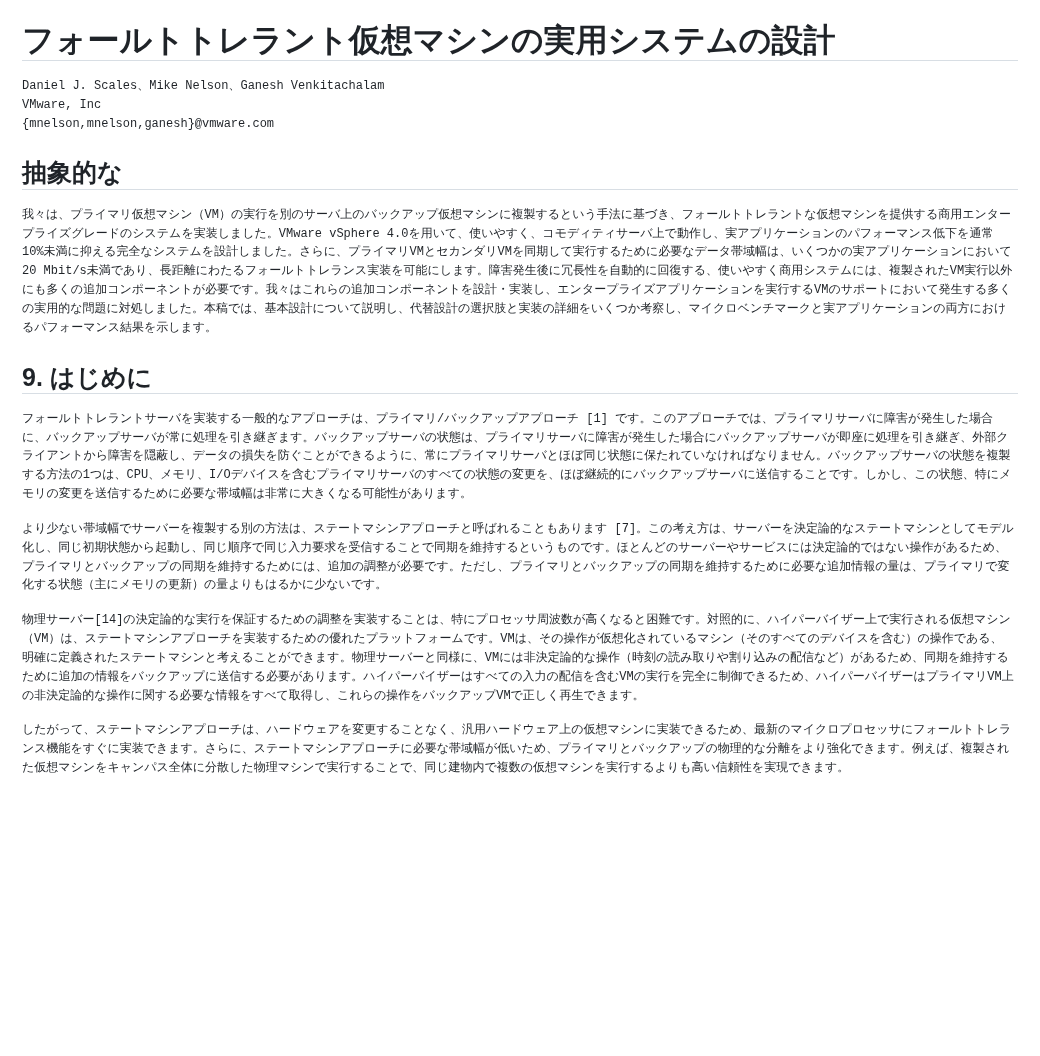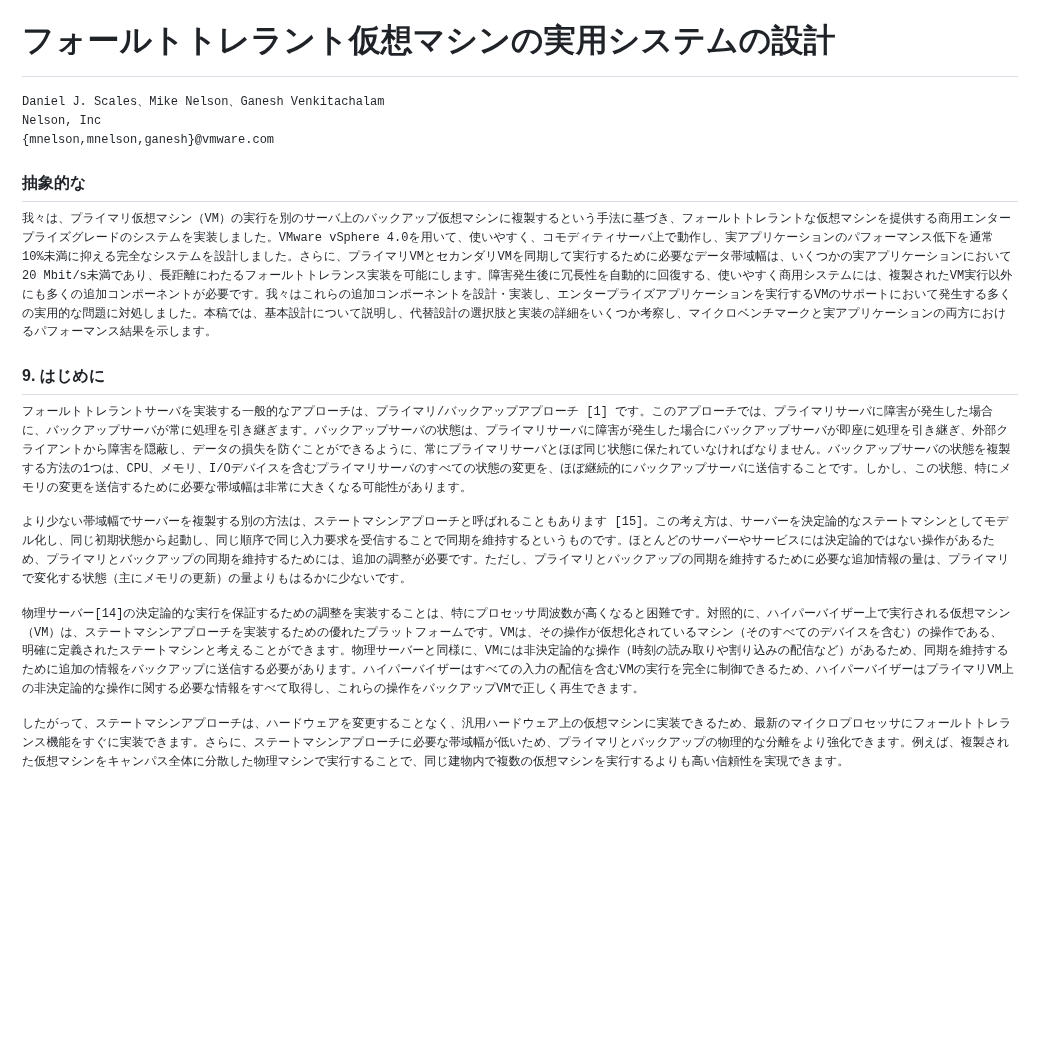--- a/index.html
+++ b/index.html
@@ -15,29 +15,29 @@
     background: #ffffff;
     color: #1f2328;
     font-family: "Liberation Sans", "DejaVu Sans", sans-serif;
     -webkit-font-smoothing: antialiased;
   }
   h1.paper-title {
     font-size: 32px;
     line-height: 1.25;
     font-weight: 600;
     margin: 0 0 16px 0;
-    padding-bottom: 16px;
+    padding-bottom: 0;
     border-bottom: 1px solid #d8dee4;
   }
   h2.section-heading {
-    font-size: 16px;
+    font-size: 25px;
     line-height: 1.25;
     font-weight: 600;
-    margin: 24px 0 8px 0;
-    padding-bottom: 8px;
+    margin: 24px 0 16px 0;
+    padding-bottom: 0;
     border-bottom: 1px solid #d8dee4;
   }
   p {
     font-size: 12px;
     line-height: 1.57;
     margin: 0 4px 16px 0;
     overflow-wrap: break-word;
     font-family: Liberation Mono, monospace;
   }
   .author-line {
@@ -46,31 +46,31 @@
 </style>
 </head>
 <body>
 
 <div class="page">
 
   <h1 class="paper-title">フォールトトレラント仮想マシンの実用システムの設計</h1>
 
   <p class="authors">
     <span class="author-line">Daniel J. Scales、Mike Nelson、Ganesh Venkitachalam</span>
-    <span class="author-line">Nelson, Inc</span>
+    <span class="author-line">VMware, Inc</span>
     <span class="author-line">{mnelson,mnelson,ganesh}@vmware.com</span>
   </p>
 
   <h2 class="section-heading">抽象的な</h2>
 
   <p class="body-paragraph">我々は、プライマリ仮想マシン（VM）の実行を別のサーバ上のバックアップ仮想マシンに複製するという手法に基づき、フォールトトレラントな仮想マシンを提供する商用エンタープライズグレードのシステムを実装しました。VMware vSphere 4.0を用いて、使いやすく、コモディティサーバ上で動作し、実アプリケーションのパフォーマンス低下を通常10%未満に抑える完全なシステムを設計しました。さらに、プライマリVMとセカンダリVMを同期して実行するために必要なデータ帯域幅は、いくつかの実アプリケーションにおいて20 Mbit/s未満であり、長距離にわたるフォールトトレランス実装を可能にします。障害発生後に冗長性を自動的に回復する、使いやすく商用システムには、複製されたVM実行以外にも多くの追加コンポーネントが必要です。我々はこれらの追加コンポーネントを設計・実装し、エンタープライズアプリケーションを実行するVMのサポートにおいて発生する多くの実用的な問題に対処しました。本稿では、基本設計について説明し、代替設計の選択肢と実装の詳細をいくつか考察し、マイクロベンチマークと実アプリケーションの両方におけるパフォーマンス結果を示します。</p>
 
   <h2 class="section-heading">9. はじめに</h2>
 
   <p class="body-paragraph">フォールトトレラントサーバを実装する一般的なアプローチは、プライマリ/バックアップアプローチ [1] です。このアプローチでは、プライマリサーバに障害が発生した場合に、バックアップサーバが常に処理を引き継ぎます。バックアップサーバの状態は、プライマリサーバに障害が発生した場合にバックアップサーバが即座に処理を引き継ぎ、外部クライアントから障害を隠蔽し、データの損失を防ぐことができるように、常にプライマリサーバとほぼ同じ状態に保たれていなければなりません。バックアップサーバの状態を複製する方法の1つは、CPU、メモリ、I/Oデバイスを含むプライマリサーバのすべての状態の変更を、ほぼ継続的にバックアップサーバに送信することです。しかし、この状態、特にメモリの変更を送信するために必要な帯域幅は非常に大きくなる可能性があります。</p>
 
-  <p class="body-paragraph">より少ない帯域幅でサーバーを複製する別の方法は、ステートマシンアプローチと呼ばれることもあります [15]。この考え方は、サーバーを決定論的なステートマシンとしてモデル化し、同じ初期状態から起動し、同じ順序で同じ入力要求を受信することで同期を維持するというものです。ほとんどのサーバーやサービスには決定論的ではない操作があるため、プライマリとバックアップの同期を維持するためには、追加の調整が必要です。ただし、プライマリとバックアップの同期を維持するために必要な追加情報の量は、プライマリで変化する状態（主にメモリの更新）の量よりもはるかに少ないです。</p>
+  <p class="body-paragraph">より少ない帯域幅でサーバーを複製する別の方法は、ステートマシンアプローチと呼ばれることもあります [7]。この考え方は、サーバーを決定論的なステートマシンとしてモデル化し、同じ初期状態から起動し、同じ順序で同じ入力要求を受信することで同期を維持するというものです。ほとんどのサーバーやサービスには決定論的ではない操作があるため、プライマリとバックアップの同期を維持するためには、追加の調整が必要です。ただし、プライマリとバックアップの同期を維持するために必要な追加情報の量は、プライマリで変化する状態（主にメモリの更新）の量よりもはるかに少ないです。</p>
 
   <p class="body-paragraph">物理サーバー[14]の決定論的な実行を保証するための調整を実装することは、特にプロセッサ周波数が高くなると困難です。対照的に、ハイパーバイザー上で実行される仮想マシン（VM）は、ステートマシンアプローチを実装するための優れたプラットフォームです。VMは、その操作が仮想化されているマシン（そのすべてのデバイスを含む）の操作である、明確に定義されたステートマシンと考えることができます。物理サーバーと同様に、VMには非決定論的な操作（時刻の読み取りや割り込みの配信など）があるため、同期を維持するために追加の情報をバックアップに送信する必要があります。ハイパーバイザーはすべての入力の配信を含むVMの実行を完全に制御できるため、ハイパーバイザーはプライマリVM上の非決定論的な操作に関する必要な情報をすべて取得し、これらの操作をバックアップVMで正しく再生できます。</p>
 
   <p class="body-paragraph">したがって、ステートマシンアプローチは、ハードウェアを変更することなく、汎用ハードウェア上の仮想マシンに実装できるため、最新のマイクロプロセッサにフォールトトレランス機能をすぐに実装できます。さらに、ステートマシンアプローチに必要な帯域幅が低いため、プライマリとバックアップの物理的な分離をより強化できます。例えば、複製された仮想マシンをキャンパス全体に分散した物理マシンで実行することで、同じ建物内で複数の仮想マシンを実行するよりも高い信頼性を実現できます。</p>
 
 </div>
 
 </body></html>

